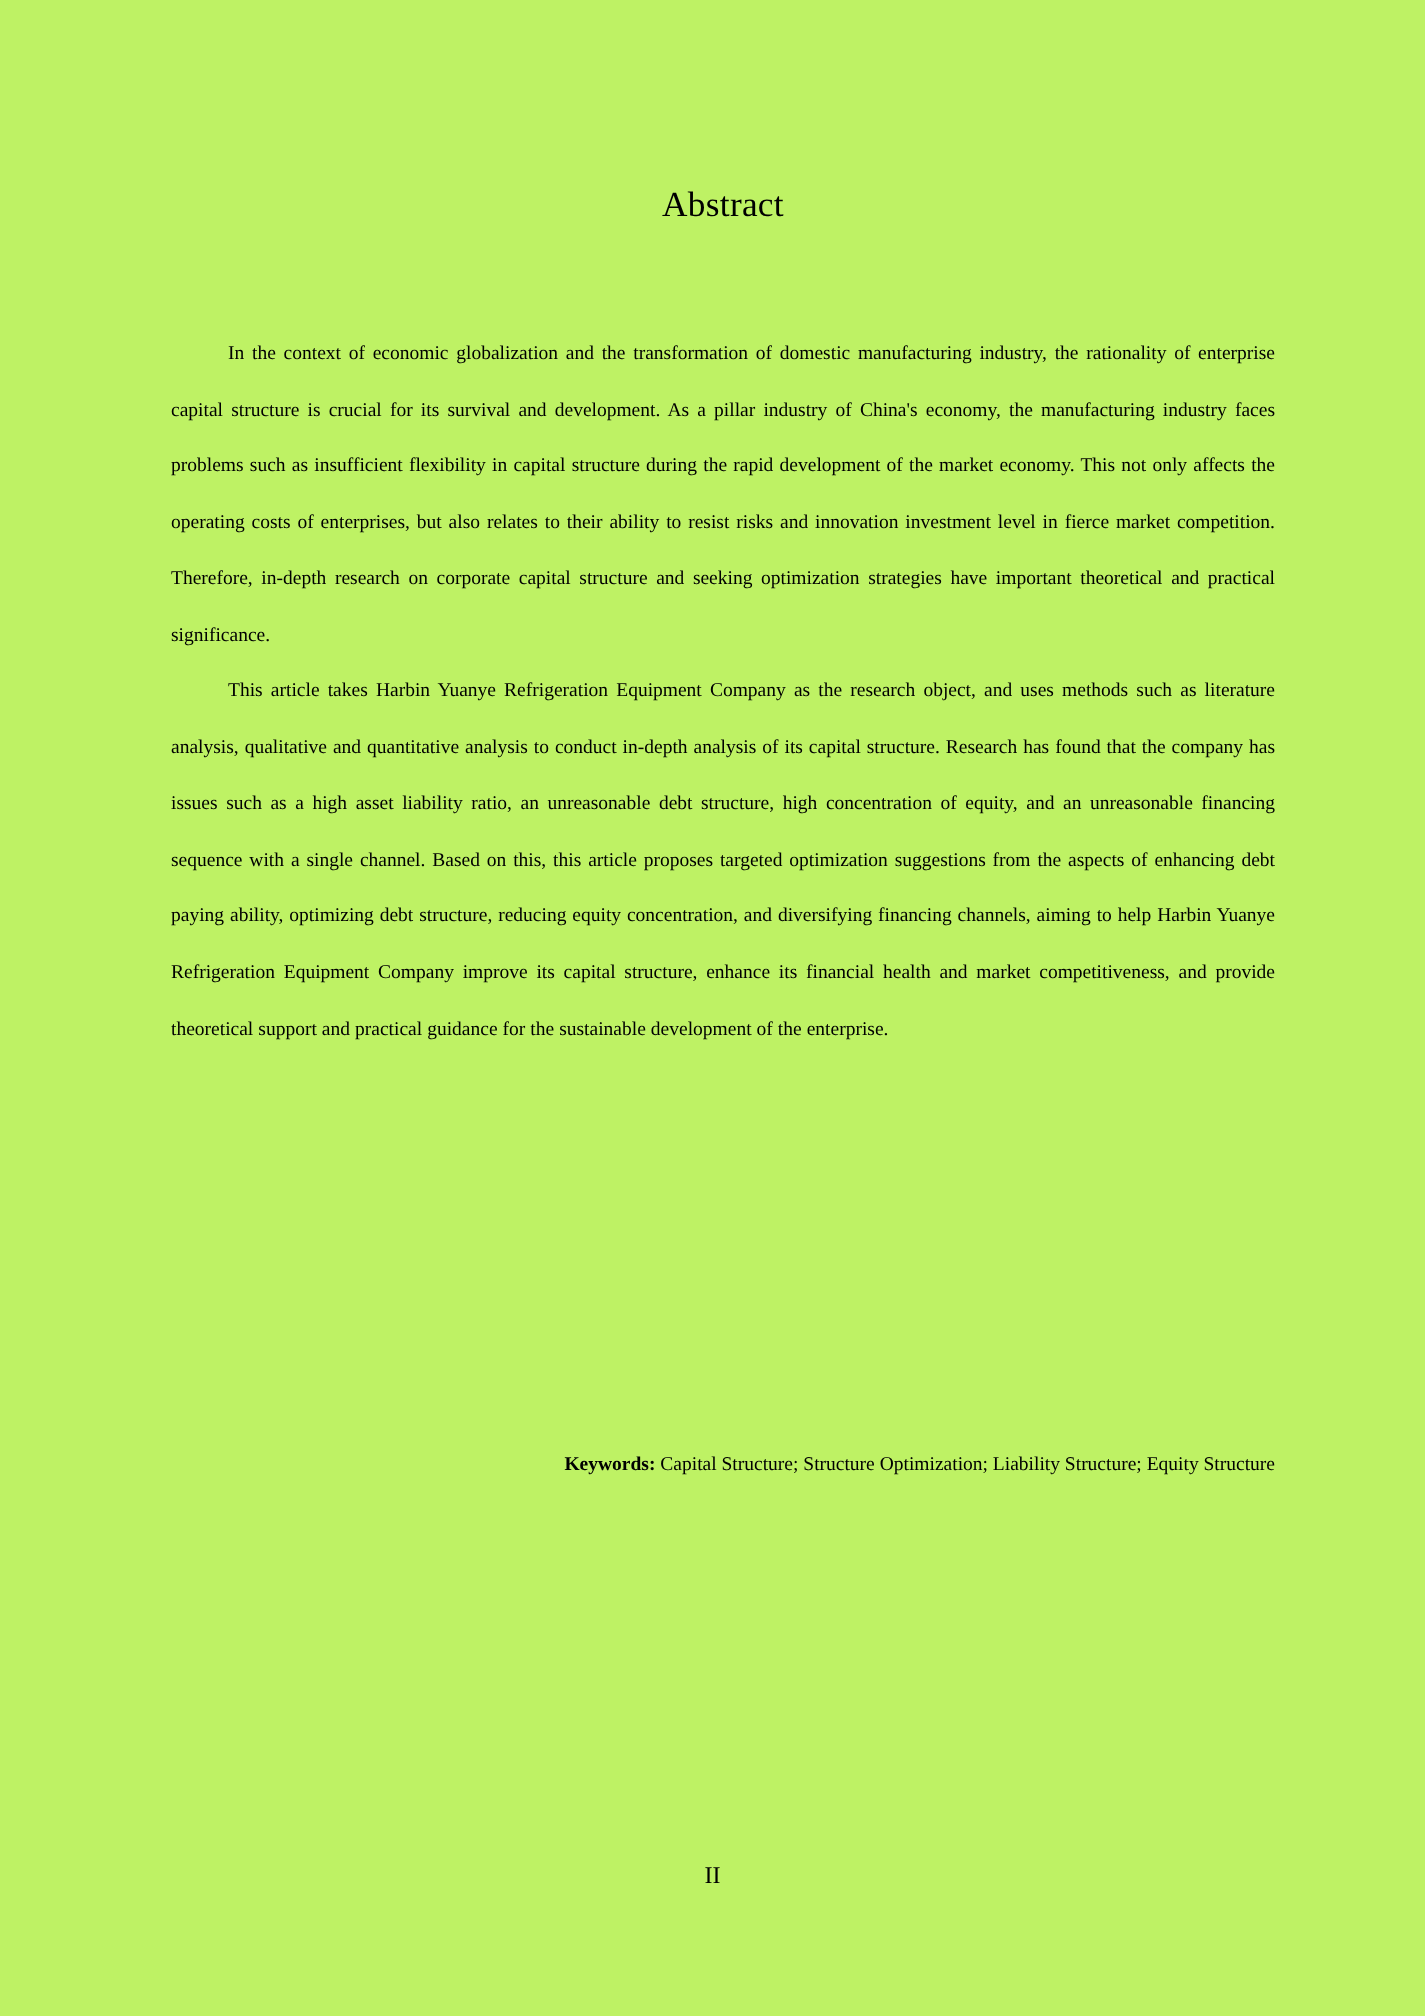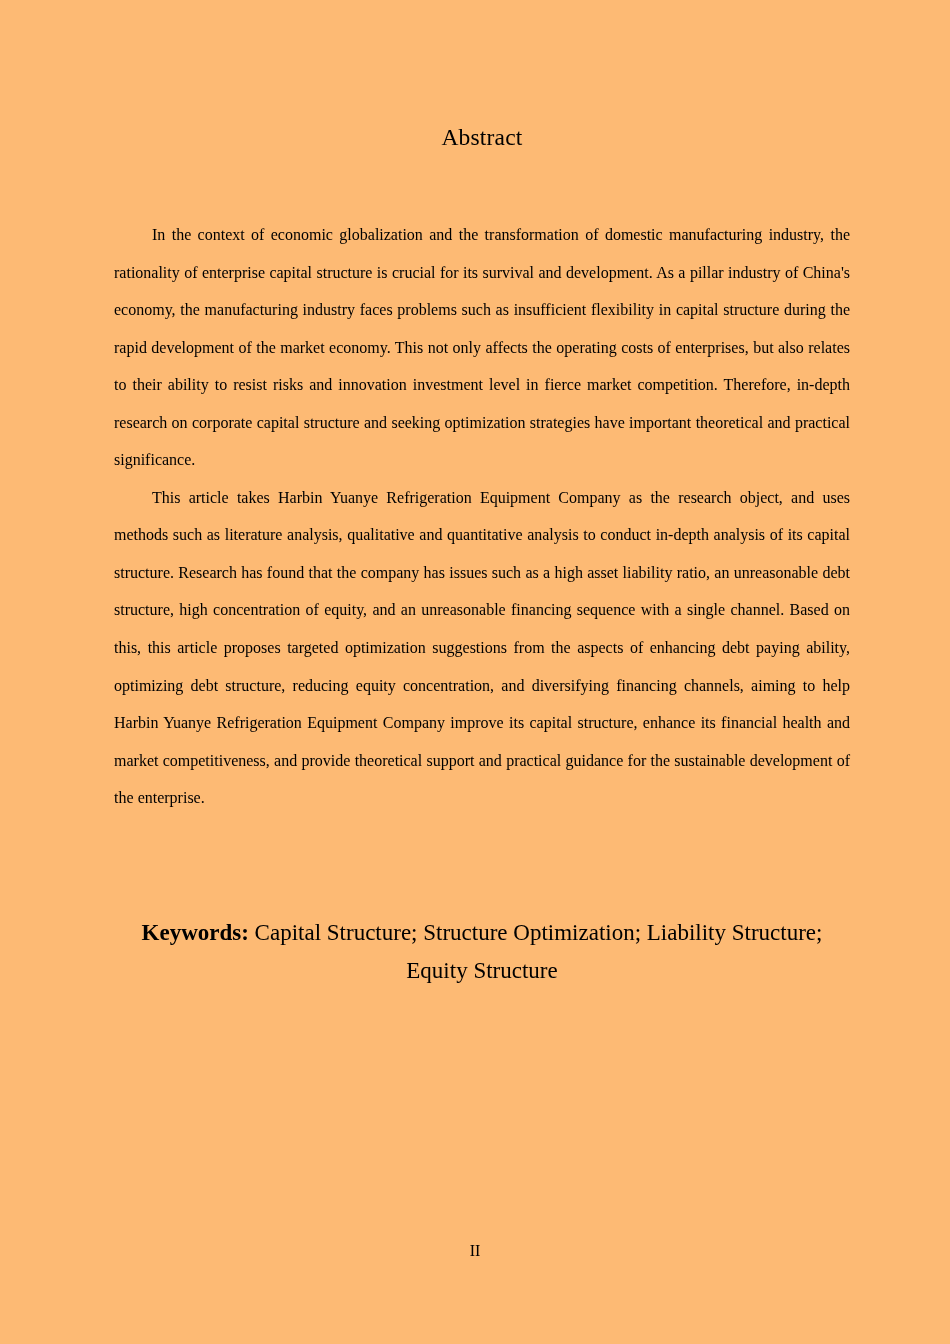--- a/index.html
+++ b/index.html
@@ -12,21 +12,21 @@
     font-family: "Liberation Serif", "DejaVu Serif", serif;
     color: #000000;
     -webkit-font-smoothing: antialiased;
   }
 
   .page {
     position: relative;
     width: 950px;
     height: 1344px;
     margin: 0 auto;
-    background: #fdba74;
+    background: #bef264;
     overflow: hidden;
     box-sizing: border-box;
   }
 
   .content {
     position: absolute;
     left: 114px;
     top: 0;
     width: 736px;
   }
@@ -48,41 +48,41 @@
   .body-block {
     position: absolute;
     left: 0;
     top: 216px;
     width: 736px;
   }
 
   p.para {
     margin: 0;
     padding: 0;
-    font-size: 16px;
+    font-size: 13px;
     line-height: 37.55px;
     text-align: justify;
     text-justify: inter-word;
     text-indent: 38px;
     word-spacing: 0.1px;
     hyphens: none;
   }
 
   p.para:last-of-type {
     
   }
 
   .keywords {
     position: absolute;
     left: 0;
-    top: 914px;
+    top: 957px;
     width: 736px;
-    font-size: 23px;
+    font-size: 13px;
     line-height: 37.55px;
-    text-align: center;
+    text-align: right;
     text-indent: 0;
     margin: 0;
     padding: 0;
   }
 
   .keywords .kw-label {
     font-weight: bold;
   }
 
   .page-number {

